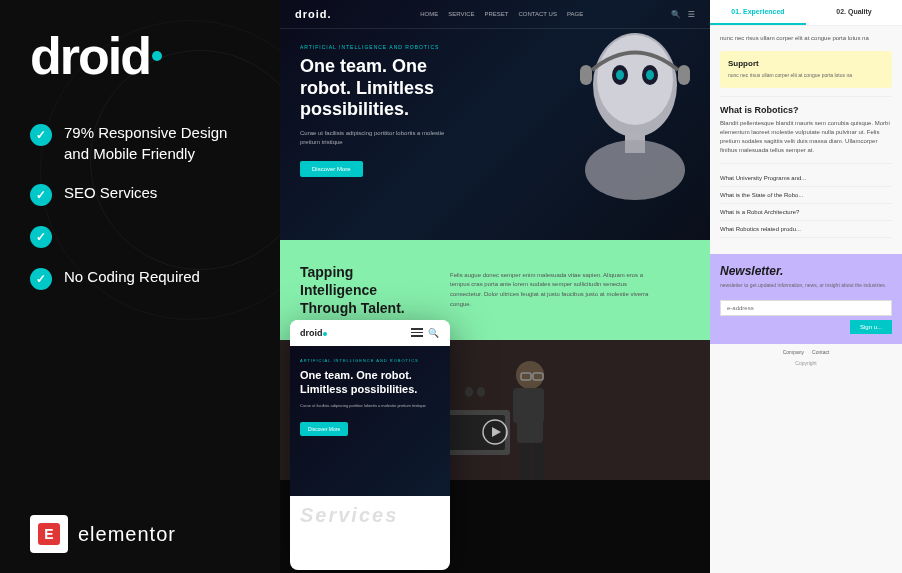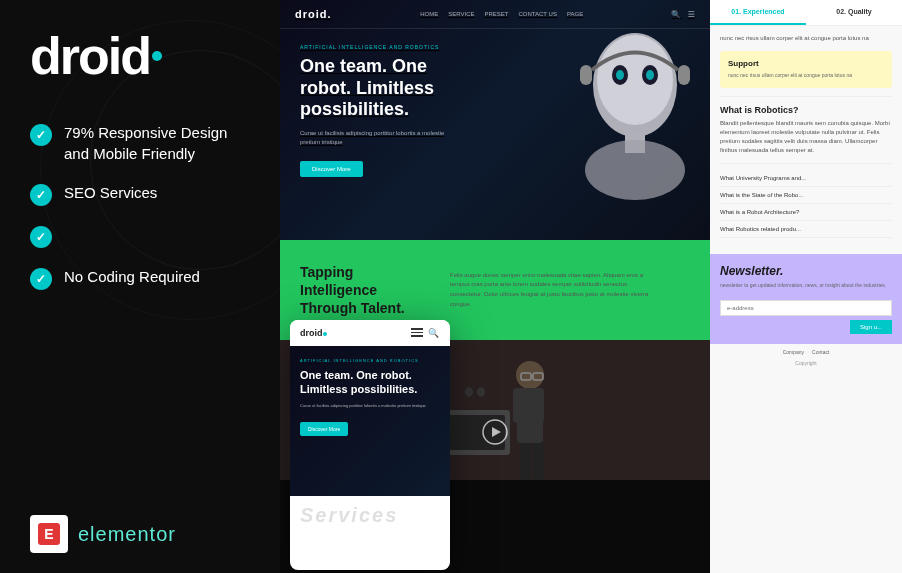--- a/index.html
+++ b/index.html
@@ -108,21 +108,21 @@
       border-radius: 3px;
       display: flex;
       align-items: center;
       justify-content: center;
       color: white;
       font-size: 14px;
       font-weight: bold;
     }
 
     .elementor-text {
-      color: #5eead4;
+      color: #ffffff;
       font-size: 20px;
       font-weight: 400;
       letter-spacing: 1px;
     }
 
     
     .main-preview {
       position: absolute;
       left: 280px;
       top: 0;
@@ -132,21 +132,20 @@
     }
 
     
     .preview-hero {
       position: absolute;
       left: 0; top: 0;
       width: 430px;
       height: 240px;
       background: linear-gradient(135deg, #0a0a1a 0%, #0d1a2e 50%, #0a0f1a 100%);
       overflow: hidden;
-      text-decoration: underline;
     }
 
     .preview-nav {
       display: flex;
       align-items: center;
       justify-content: space-between;
       padding: 8px 15px;
       border-bottom: 1px solid rgba(255,255,255,0.1);
     }
 
@@ -220,21 +219,21 @@
       justify-content: center;
     }
 
     
     .preview-second-row {
       position: absolute;
       left: 0;
       top: 240px;
       width: 430px;
       height: 100px;
-      background: #22c55e;
+      background: #86efac;
       padding: 17px 20px;
       display: flex;
       align-items: center;
       gap: 30px;
     }
 
     .tapping-title {
       color: #1a1a1a;
       font-size: 14px;
       font-weight: 900;

